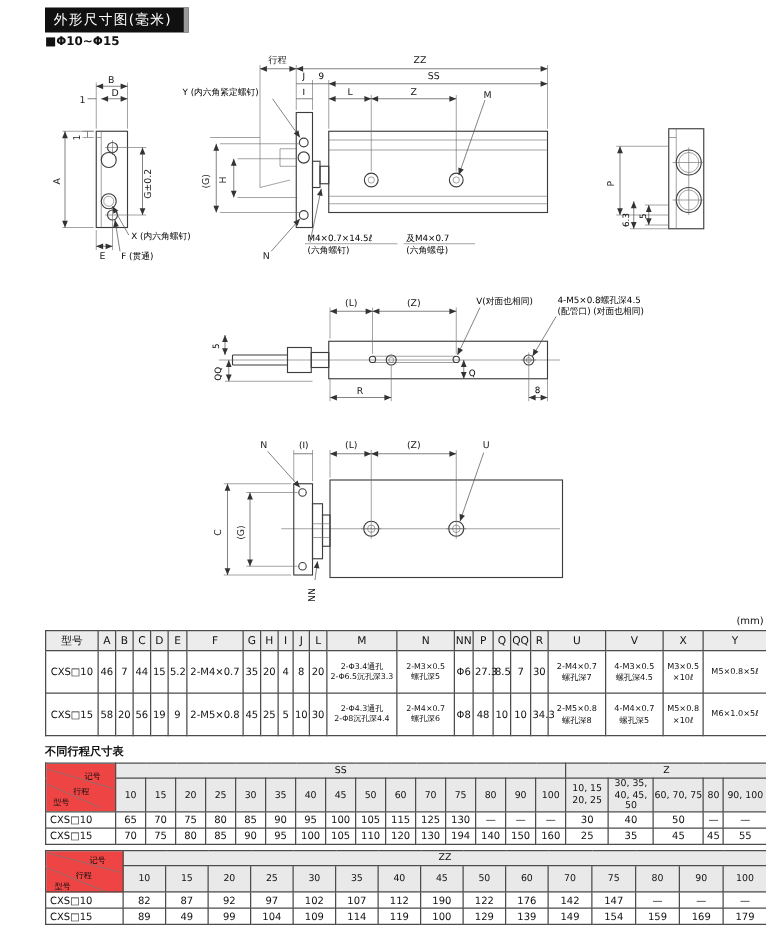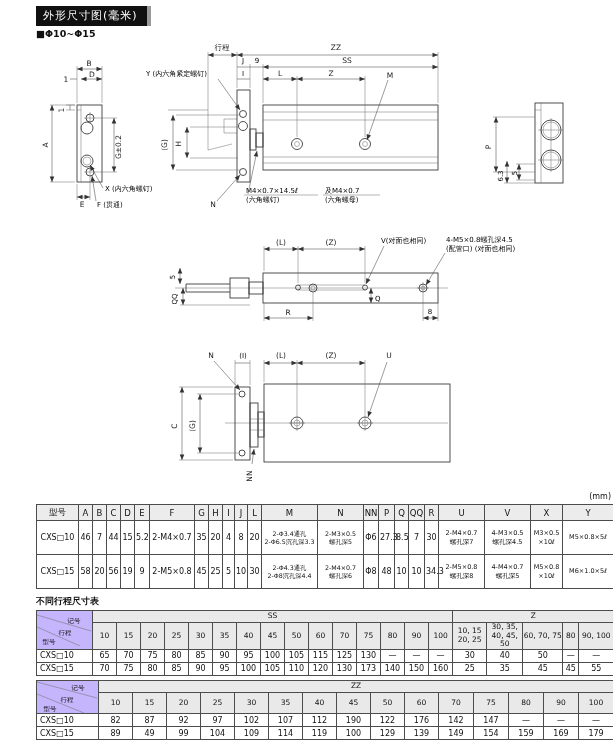--- a/index.html
+++ b/index.html
@@ -33,21 +33,21 @@
   .main-table td:nth-child(20),.main-table td:nth-child(21){font-size:6.5px}
   .main-table td:nth-child(22),.main-table td:nth-child(23){font-size:6.5px}
   .stroke-title{left:36px;top:595px;font-size:9px;font-weight:bold}
   .stroke-table{width:577px;border:1px solid #333}
   .stroke-table th{background:#e9e9e9;font-size:7.5px;white-space:pre-line;line-height:1.15}
   .stroke-table td{font-size:8px}
   .stroke-table tr.grp{height:12px}
   .stroke-table tr.cols{height:20px}
   .stroke-table tr.data{height:13px}
   .stroke-table td.model{text-align:left;padding-left:3px;font-size:8px}
-  td.corner{padding:0;background:#c4b5fd}
+  td.corner{padding:0;background:#ef4444}
   .cline{stroke:#7a7a7a;stroke-width:0.6}
   .ctext{font-size:6.5px;fill:#111}
   .ss-table{left:36px;top:610px}
   .zz-table{left:36px;top:680px}
 </style>
 </head>
 <body>
 
 <div class="abs title-bar">外形尺寸图(毫米)</div>
 <div class="abs subtitle">■Φ10~Φ15</div>
@@ -516,21 +516,21 @@
         <td>75</td>
         <td>80</td>
         <td>85</td>
         <td>90</td>
         <td>95</td>
         <td>100</td>
         <td>105</td>
         <td>110</td>
         <td>120</td>
         <td>130</td>
-        <td>173</td>
+        <td>194</td>
         <td>140</td>
         <td>150</td>
         <td>160</td>
         <td>25</td>
         <td>35</td>
         <td>45</td>
         <td>45</td>
         <td>55</td>
       </tr>
   </tbody>

